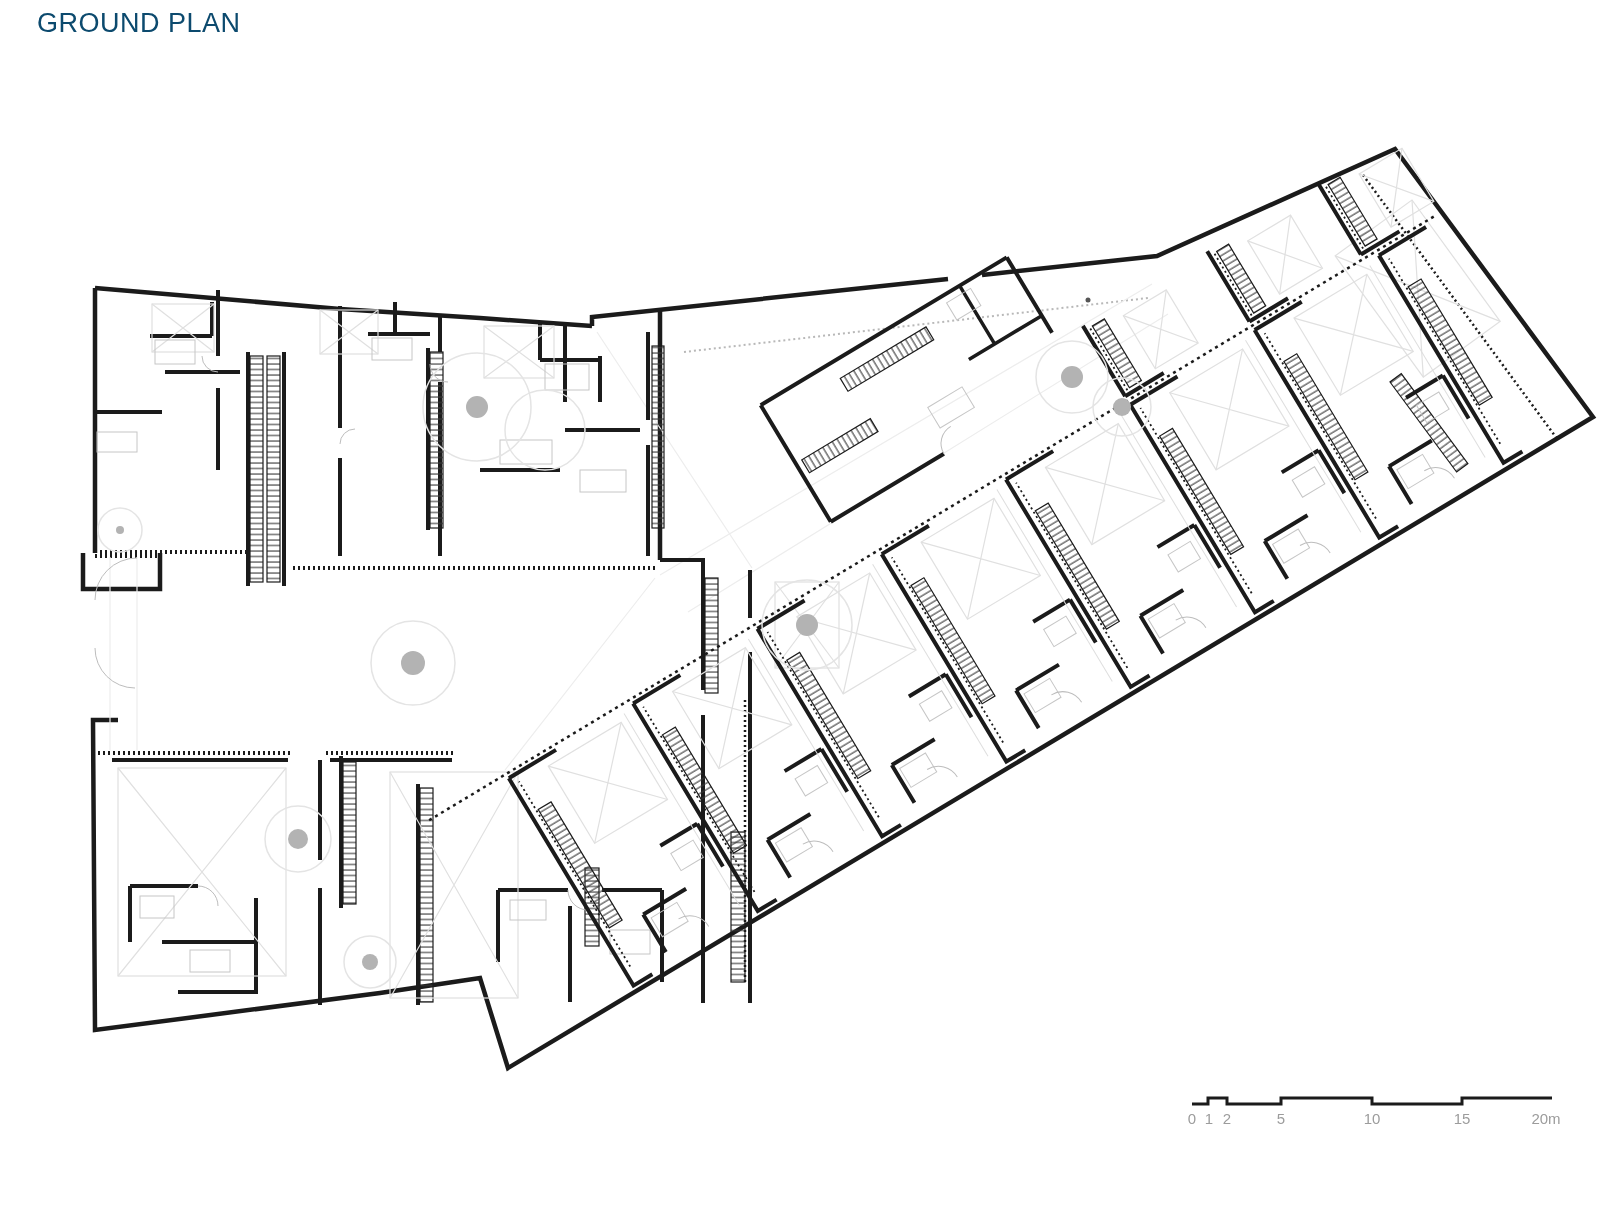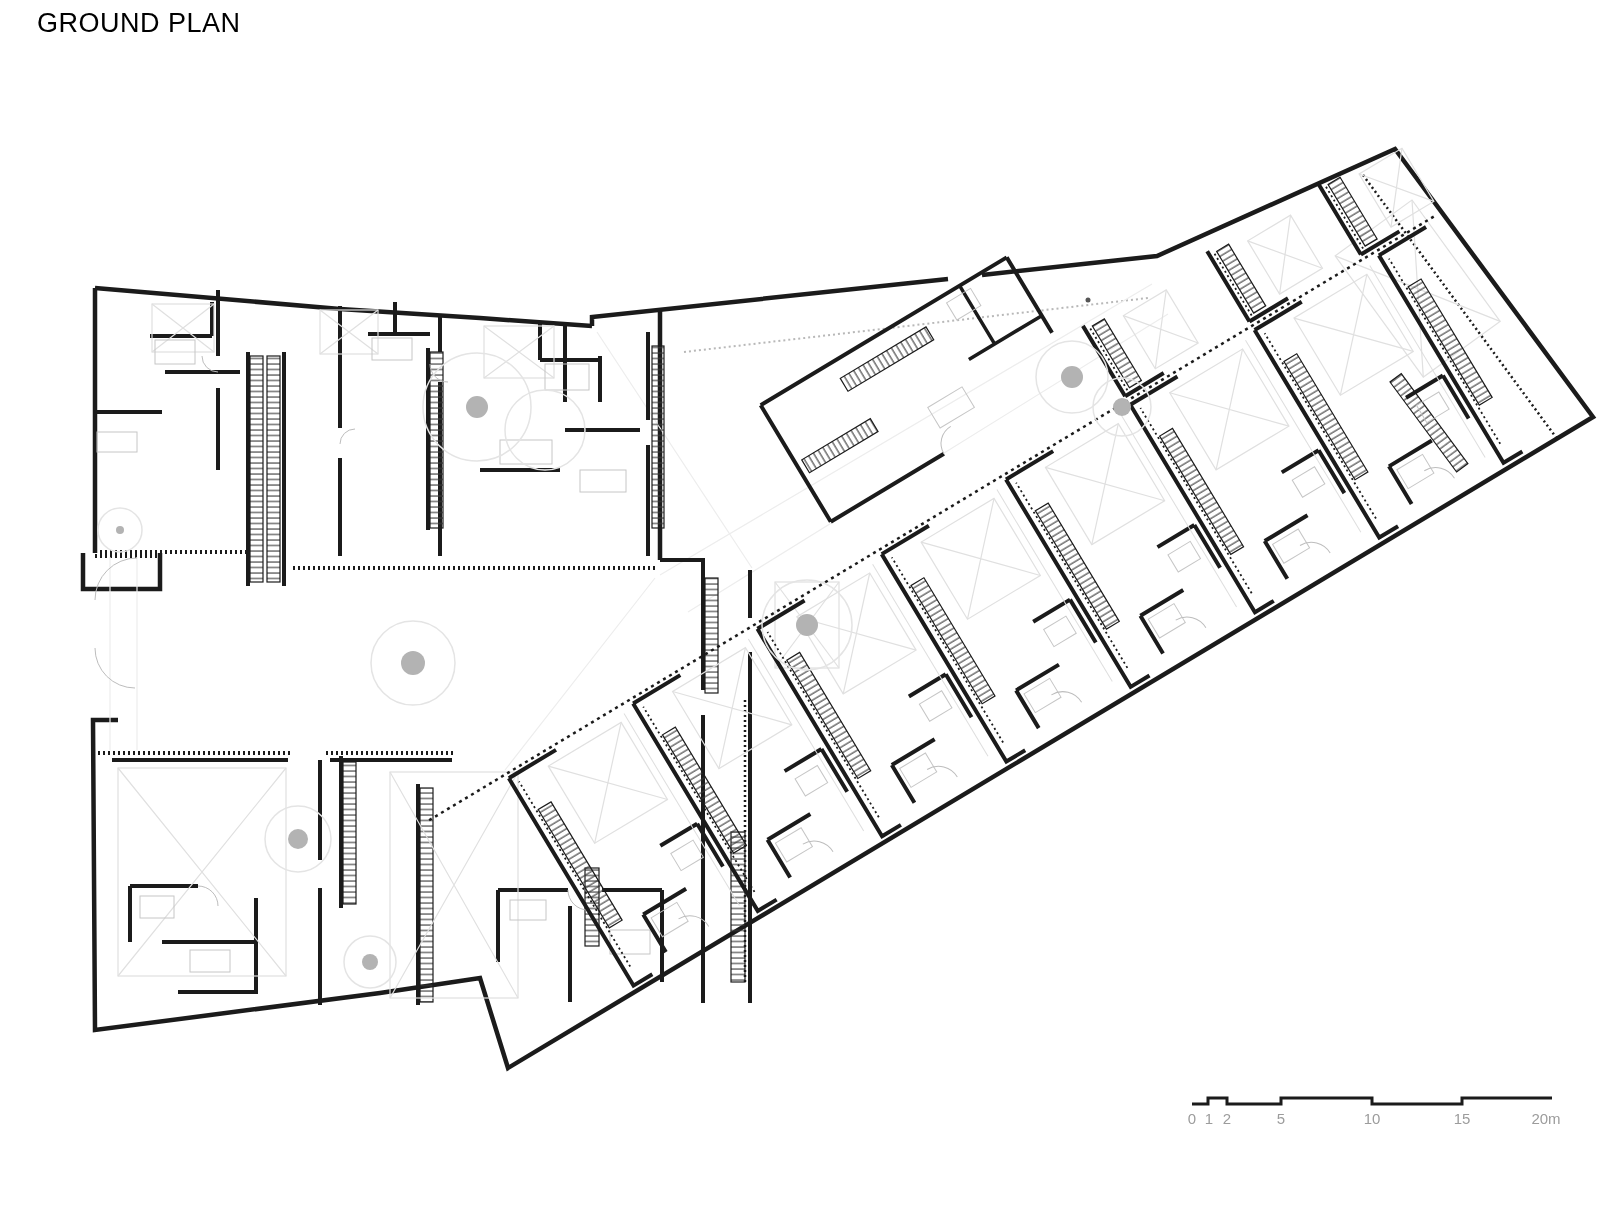--- a/index.html
+++ b/index.html
@@ -1,19 +1,19 @@
 <!DOCTYPE html>
 <html><head>
 <meta charset="utf-8">
 <style>
   html,body{margin:0;padding:0;background:#ffffff;}
   .stage{position:relative;width:1600px;height:1223px;background:#ffffff;overflow:hidden;
          font-family:"Liberation Sans", sans-serif;}
   .plan-title{position:absolute;left:37px;top:8px;font-size:27px;letter-spacing:.5px;
-              color:#000000;font-weight:400;}
+              color:#0c4a6e;font-weight:400;}
   svg{position:absolute;inset:0;}
   svg text{font-family:"Liberation Sans", sans-serif;font-size:15px;}
   .walls{fill:none;stroke-linejoin:miter;}
 </style>
 </head>
 <body>
 
 <div class="stage">
 
   <div class="plan-title">GROUND PLAN</div>

